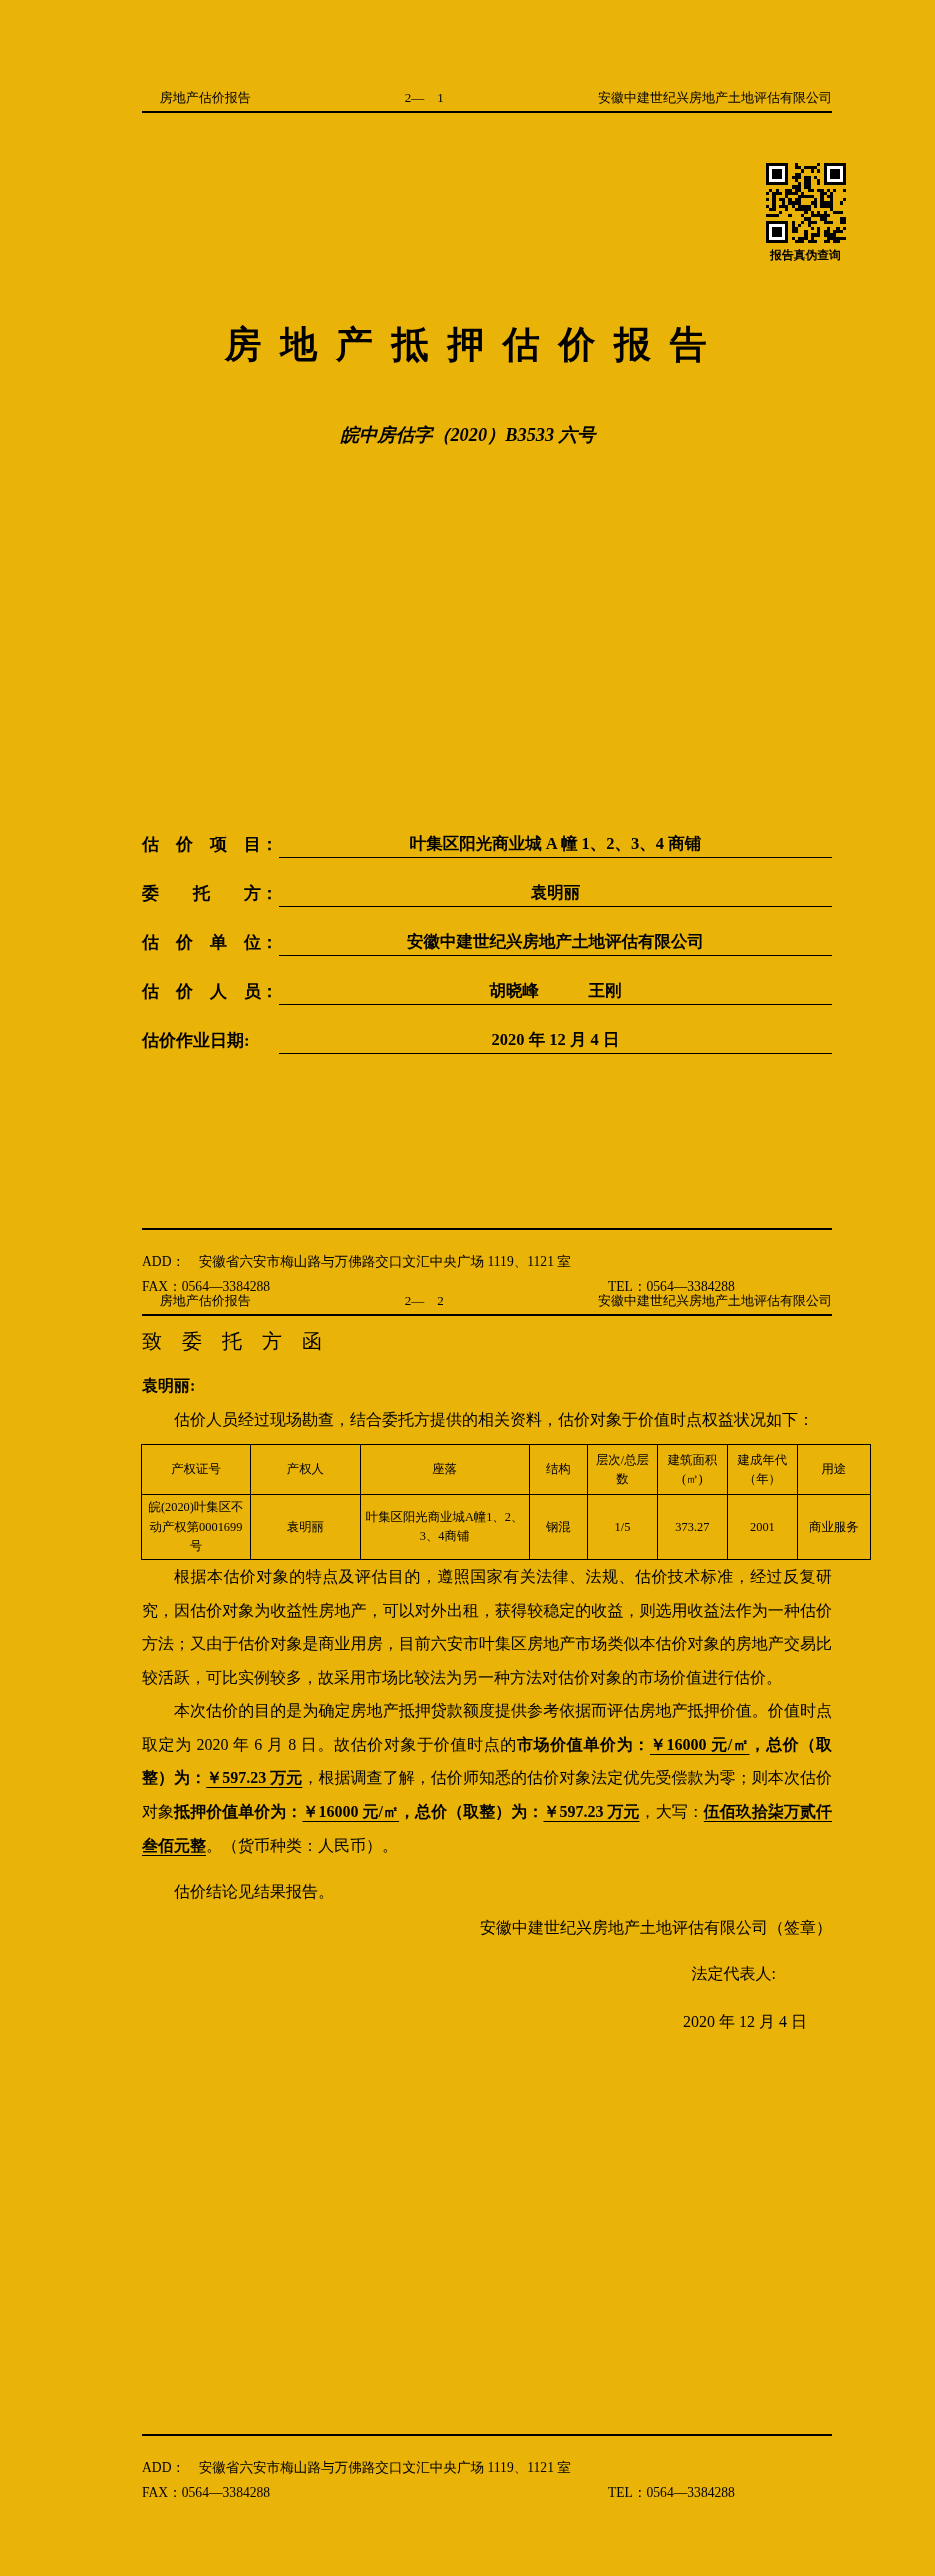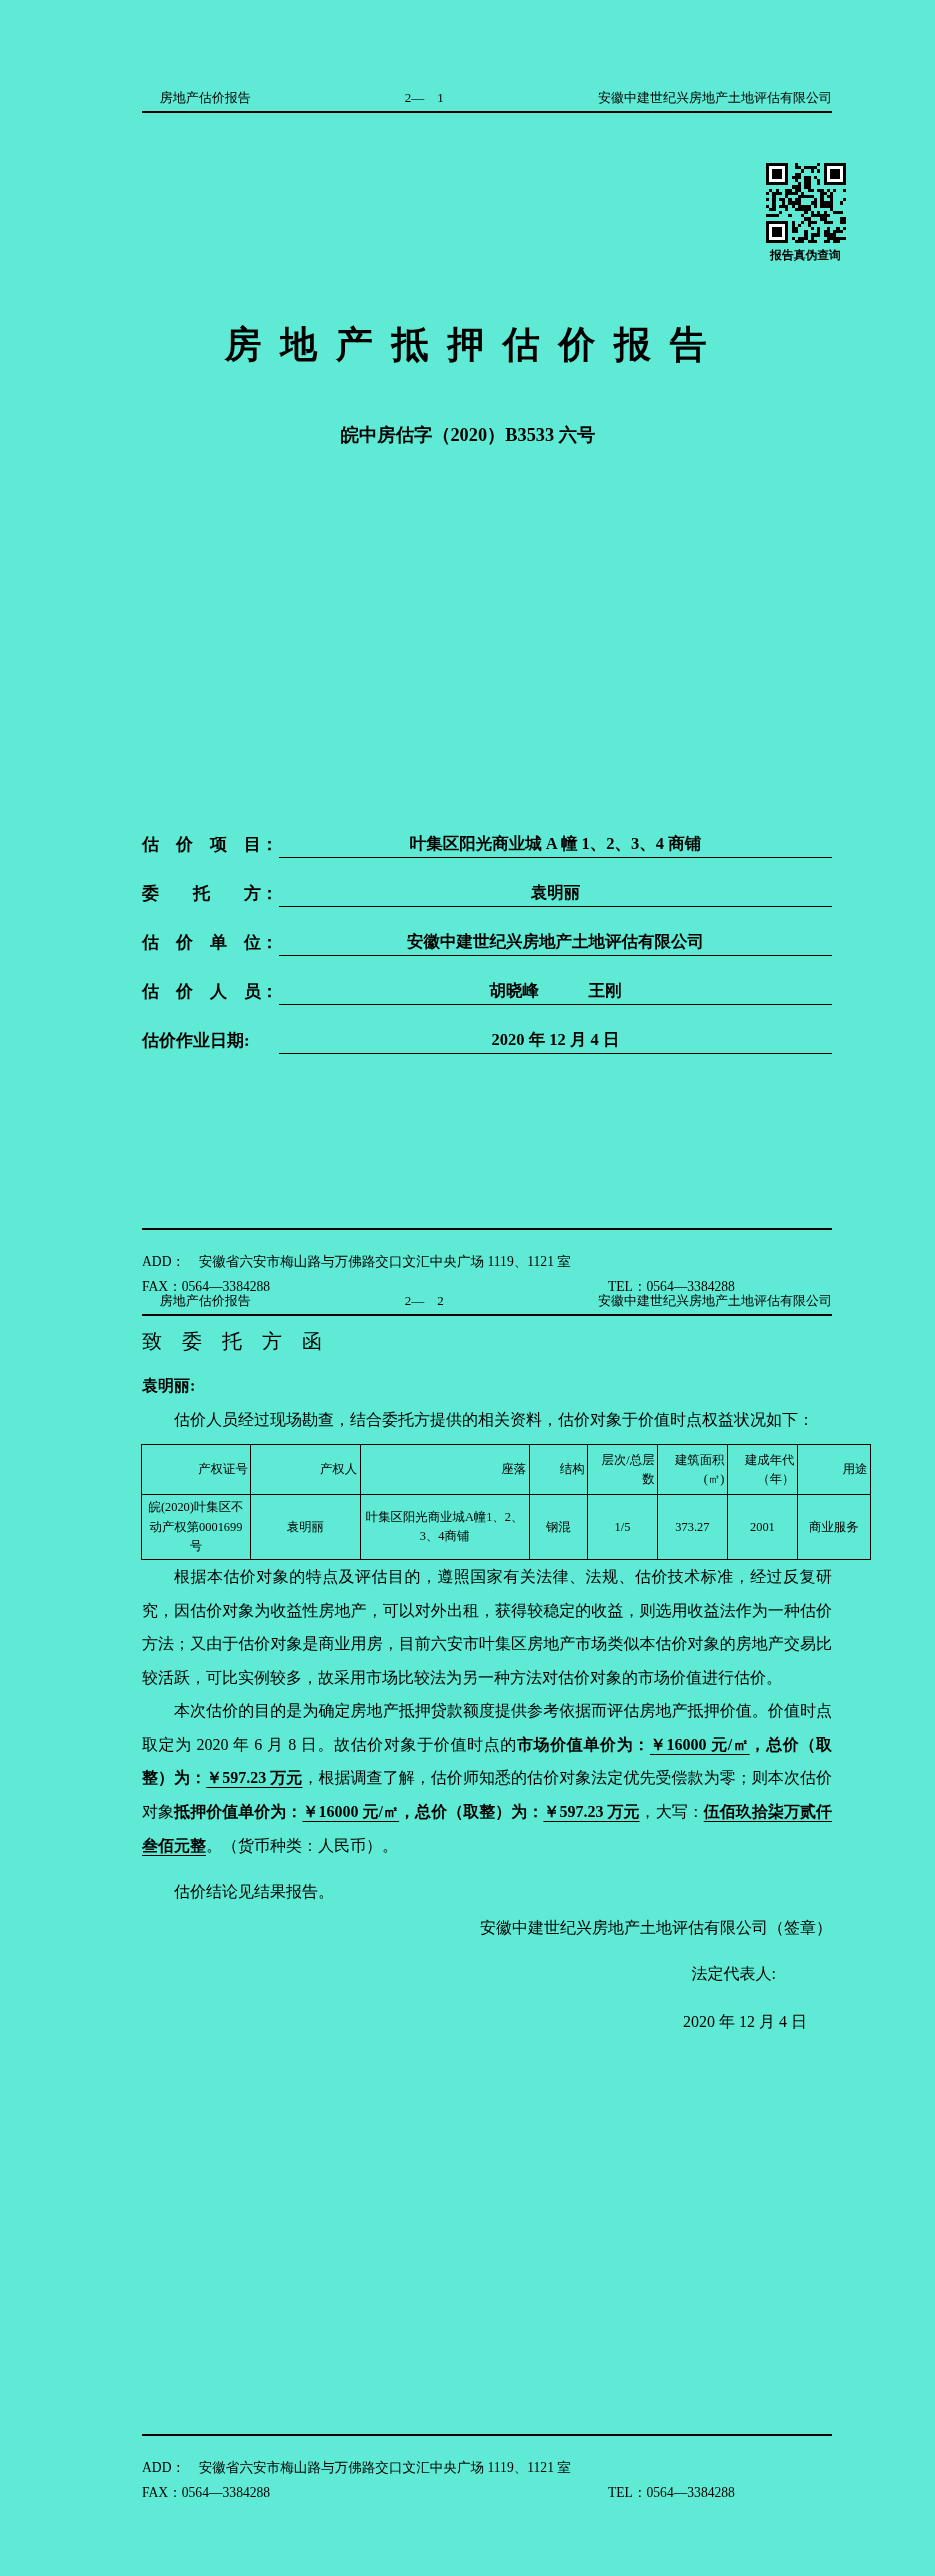--- a/index.html
+++ b/index.html
@@ -1,19 +1,19 @@
 <!DOCTYPE html>
 <html style="font-size:9.4px"><head>
 <meta charset="utf-8">
 <style>
   html,body { margin:0; padding:0; background:#ffffff; }
   .page {
     position:relative;
     width:936px; height:2576px;
-    background:#5eead4;
+    background:#eab308;
     color:#000;
     font-family:"Liberation Serif","DejaVu Serif",serif;
     overflow:hidden;
   }
 
   
   .run-hdr {
     position:absolute; left:142px; width:690px;
     display:flex; justify-content:space-between; align-items:flex-end;
     font-size:13px; line-height:1.2;
@@ -29,21 +29,21 @@
   .qr-caption { font-weight:bold; font-size:11.8px; margin-top:4.7px; white-space:nowrap; }
 
   
   .cover-title {
     position:absolute; top:320px; left:0; width:100%;
     text-align:center; font-size:37px; font-weight:bold; letter-spacing:4.7px;
     white-space:nowrap;
   }
   .doc-num {
     position:absolute; top:422px; left:0; width:100%;
-    text-align:center; font-size:18.3px; font-weight:bold;
+    text-align:center; font-size:18.3px; font-weight:bold;font-style:italic;
   }
   .fields { position:absolute; top:809px; left:142px; width:690px; }
   .field-row { display:flex; align-items:flex-end; height:49px; }
   .field-label { flex:none; width:137px; font-size:17px; font-weight:bold; white-space:nowrap; padding-bottom:1.8px; }
   .field-value {
     flex:1; border-bottom:1.8px solid #000; text-align:center;
     font-size:16.5px; font-weight:bold; padding-bottom:2.4px; white-space:nowrap;
   }
 
   
@@ -70,21 +70,21 @@
   table.cert {
     border-collapse:collapse; table-layout:fixed;
     width:730px; margin-top:8.3px; margin-left:-1.2px;
     font-size:12.4px; text-align:center;
   }
   table.cert th, table.cert td {
     border:1.2px solid #000; font-weight:normal;
     padding:2.9px 2.4px; vertical-align:middle; line-height:1.55;
     word-break:break-all;
   }
-  table.cert thead tr { height:50px;text-align:right; }
+  table.cert thead tr { height:50px; }
   table.cert tbody tr { height:55px; }
 
   
   .conclusion { margin:13px 0 0 0; text-indent:2em; line-height:2.1; }
   .sign { margin:0; line-height:2.1; text-align:right; }
   .sign-company { margin-top:2px; }
   .sign-legal   { margin-top:13px; padding-right:56px; }
   .sign-date    { margin-top:14px; padding-right:25px; }
 </style>
 </head>

